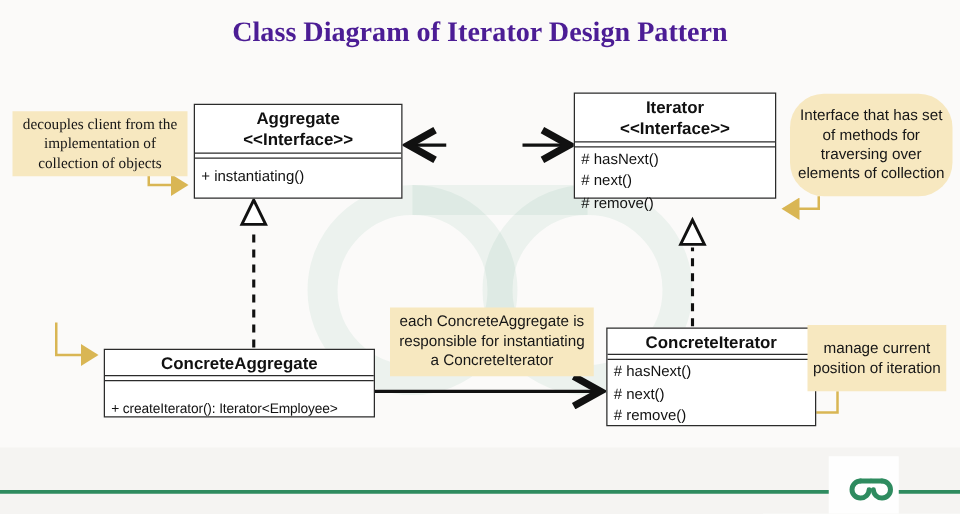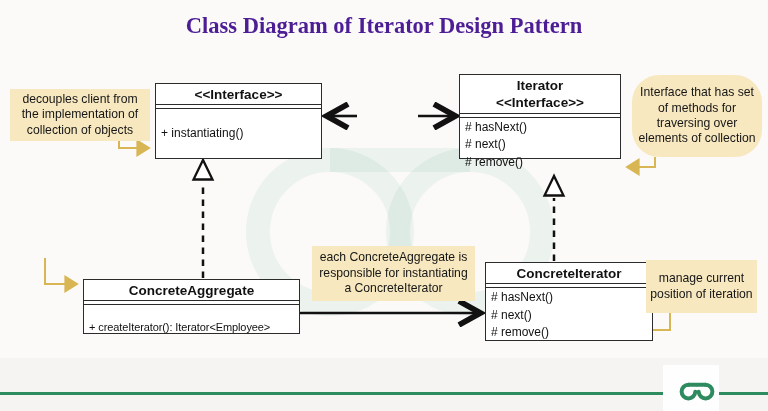--- a/index.html
+++ b/index.html
@@ -75,20 +75,21 @@
     <polygon points="554,176 544.5,195.5 563.5,195.5" fill="#fff" stroke="#111" stroke-width="2.3"></polygon>
 
     <path d="M119,140 V148 H149" fill="none" stroke="#d9b654" stroke-width="2" marker-end="url(#ah-yellow)"></path>
     <path d="M655,157 V167 H627" fill="none" stroke="#d9b654" stroke-width="2" marker-end="url(#ah-yellow)"></path>
     <path d="M45,258 V284 H77" fill="none" stroke="#d9b654" stroke-width="2" marker-end="url(#ah-yellow)"></path>
     <path d="M670,313 V330 H639" fill="none" stroke="#d9b654" stroke-width="2" marker-end="url(#ah-yellow)"></path>
   </svg>
 
   <div class="uml-box" style="left:155px;top:83px;width:167px;height:76px;">
     <div class="uml-head">
+      <div class="uml-name">Aggregate</div>
       <div class="uml-stereo">&lt;&lt;Interface&gt;&gt;</div>
     </div>
     <div class="uml-sep"></div>
     <div class="uml-methods">
       <div class="uml-method">+ instantiating()</div>
     </div>
   </div>
 
 
   <div class="uml-box" style="left:459px;top:74px;width:162px;height:85px;">
@@ -119,21 +120,21 @@
       <div class="uml-name">ConcreteIterator</div>
     </div>
     <div class="uml-sep"></div>
     <div class="uml-methods">
       <div class="uml-method"># hasNext()</div>
       <div class="uml-method"># next()</div>
       <div class="uml-method"># remove()</div>
     </div>
   </div>
 
-  <div class="note" style="left:10px;top:89px;width:140px;height:52px;">decouples client from the implementation of collection of objects</div>
+  <div class="note" style="left:10px;top:89px;width:140px;height:52px;font-family:Liberation Serif, serif;">decouples client from the implementation of collection of objects</div>
   <div class="note" style="left:632px;top:75px;width:130px;height:82px;border-radius:27px;">Interface that has set of methods for traversing over elements of collection</div>
   <div class="note" style="left:312px;top:246px;width:163px;height:55px;">each ConcreteAggregate is responsible for instantiating a ConcreteIterator</div>
   <div class="note" style="left:646px;top:260px;width:111px;height:53px;">manage current position of iteration</div>
 
   <div class="footer-band"></div>
   <div class="footer-line"></div>
   <div class="logo-patch"></div>
   <div class="logo-wrap">
     <svg width="38" height="26" viewBox="0 0 40 27">
       <g stroke="#2e8b5f" stroke-width="4.2" fill="none" stroke-linecap="round">

